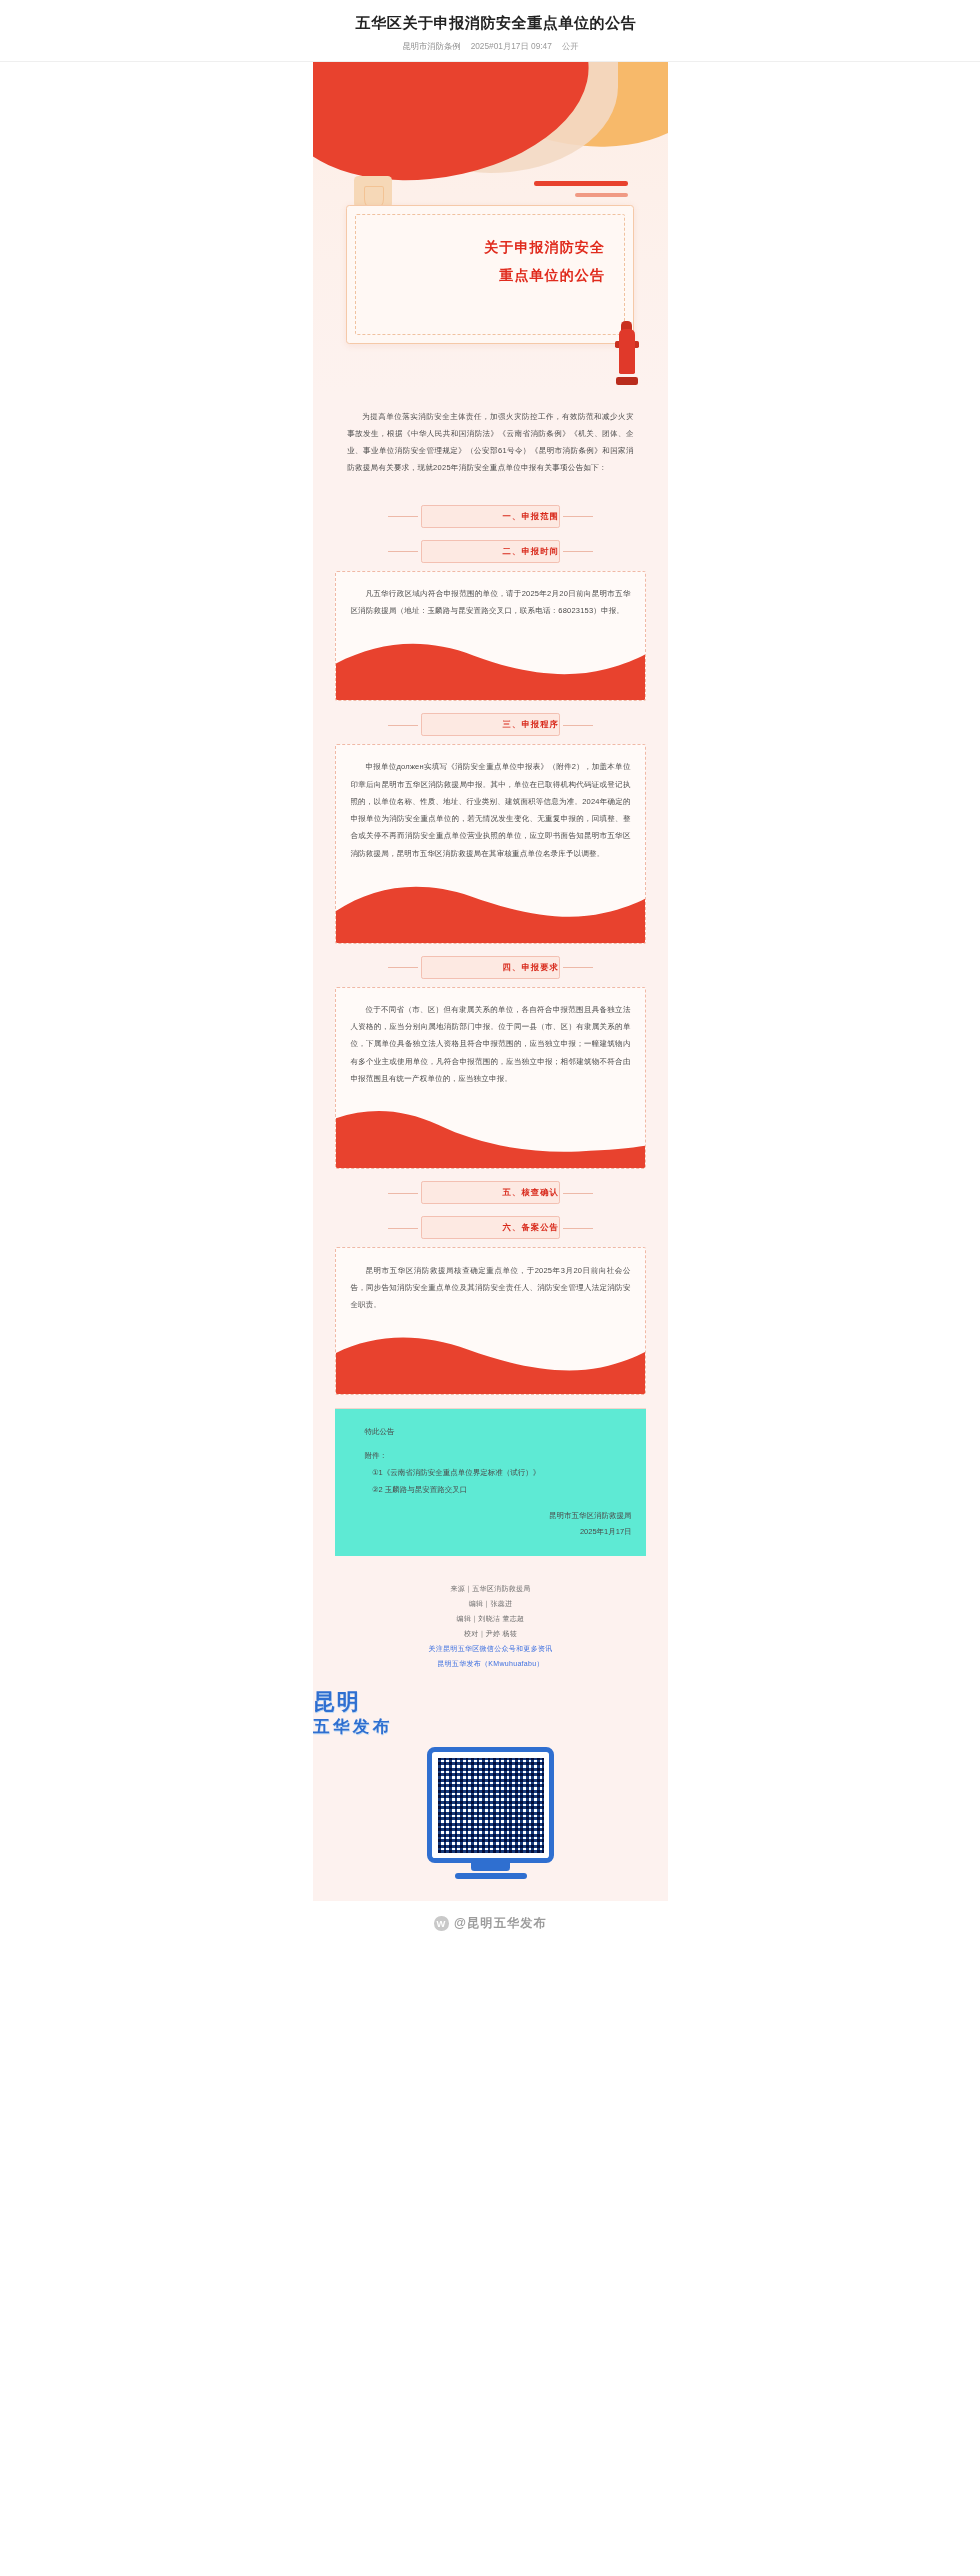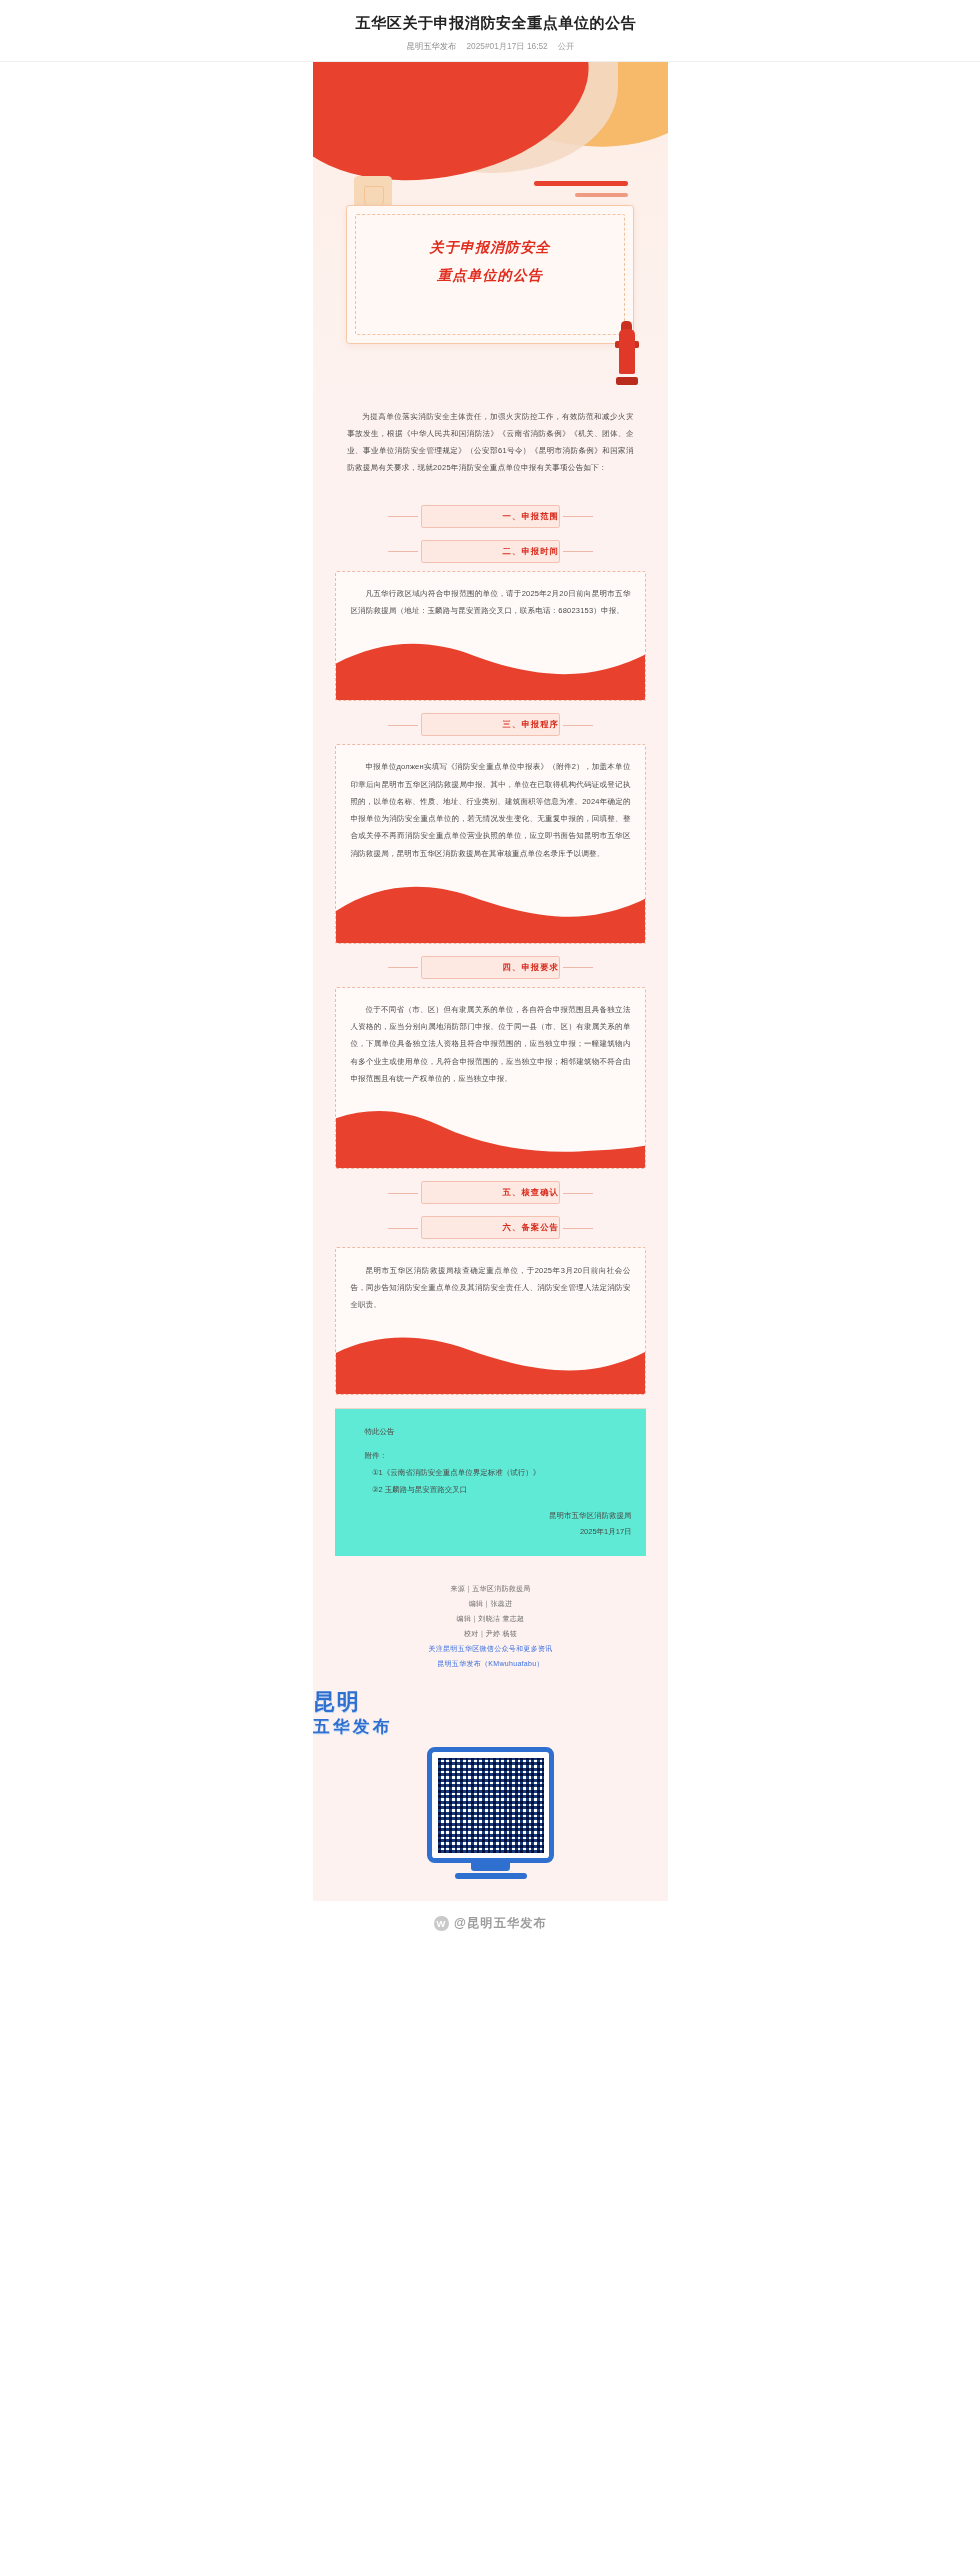--- a/index.html
+++ b/index.html
@@ -101,22 +101,21 @@
     border-radius:3.3px;
     box-shadow:0 1.7px 6.7px rgba(210,120,90,.12);
   }
   .card .inner-line {
     position:absolute; left:7.8px; top:7.8px; right:7.8px; bottom:7.8px;
     border:0.6px dashed #f0c2a0;
     border-radius:2.2px;
   }
   .card .title-box {
     position:absolute; left:28px; top:27px; right:28px;
-    text-align:center;
-    font-style:italic;
+    text-align:right;
   }
   .card .title-line {
     font-size:14px; font-weight:bold; color:#e02b1d;
     line-height:2.0; letter-spacing:1.1px;
   }
   .hydrant {
     position:absolute; right:29px; bottom:10px;
     width:24.4px; height:67px;
   }
   .hydrant .body {
@@ -298,23 +297,23 @@
   }
 </style>
 </head>
 <body>
 
 <div class="page">
 
   <div class="header">
     <div class="header-title">五华区关于申报消防安全重点单位的公告</div>
     <div class="header-meta">
-      <span class="src">昆明五华发布</span>
+      <span class="src">昆明市消防条例</span>
       <span class="sep"></span>
-      <span>2025#01月17日 16:52</span>
+      <span>2025#01月17日 09:47</span>
       <span class="sep"></span>
       <span>公开</span>
     </div>
   </div>
 
   <div class="article">
     <div class="article-inner">
 
       <div class="banner">
         <div class="swoosh2"></div>

